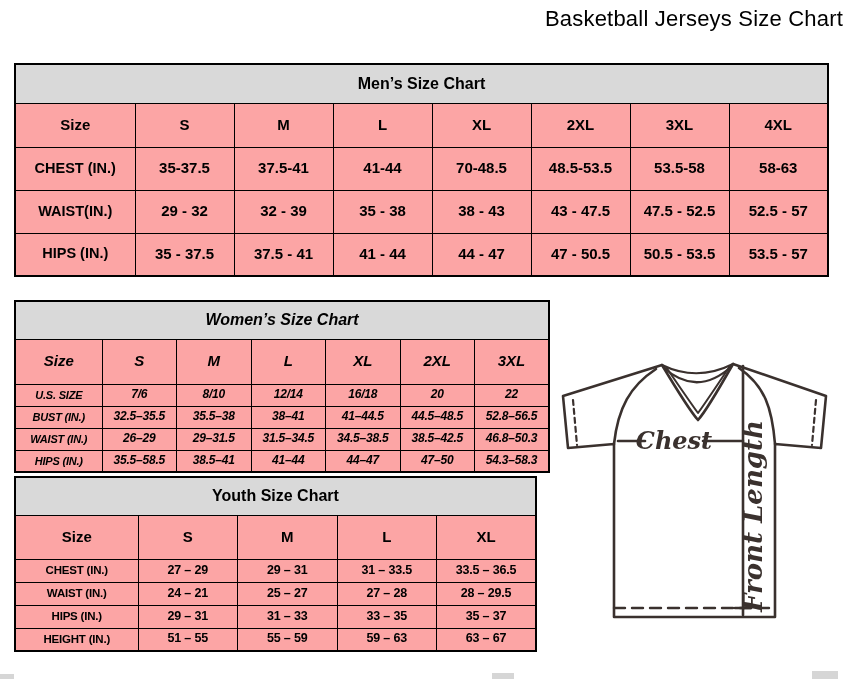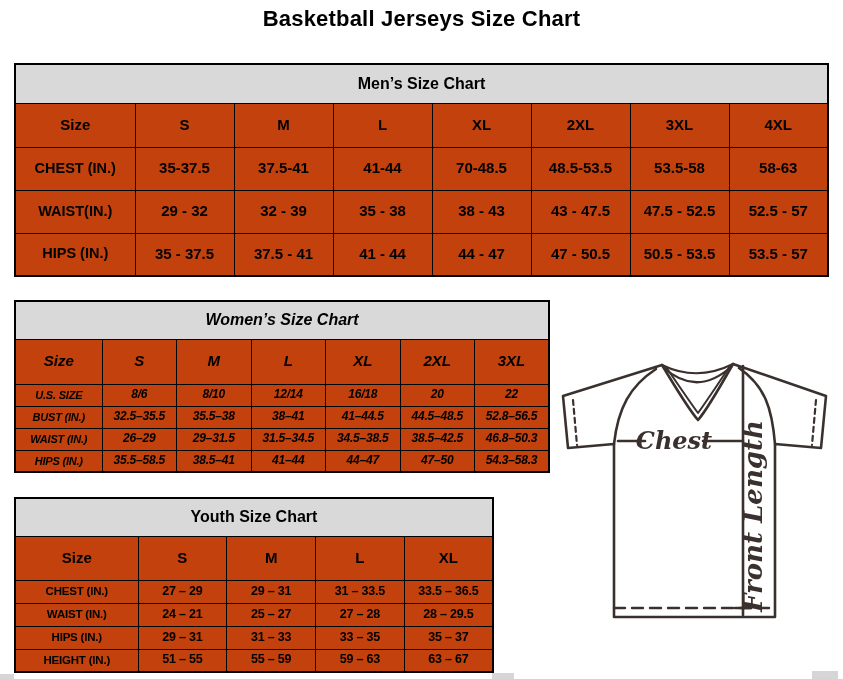--- a/index.html
+++ b/index.html
@@ -7,29 +7,29 @@
   body {
     width: 843px; height: 679px;
     position: relative;
     background: #ffffff;
     color: #000;
     font-family: "Liberation Sans", sans-serif;
     overflow: hidden;
   }
   .page-title {
     position: absolute; top: 6px; left: 0; width: 100%;
-    text-align: center;
-    font-size: 22px; font-weight: bold; letter-spacing: 0.2px;
+    text-align: right;
+    font-size: 22px; font-weight: normal; letter-spacing: 0.2px;
   }
   table.chart {
     position: absolute;
     border-collapse: collapse;
     table-layout: fixed;
     border: 2.5px solid #000;
-    background: #c2410c;
+    background: #fca5a5;
   }
   table.chart td {
     border: 1.5px solid #000;
     text-align: center;
     vertical-align: middle;
     font-weight: bold;
     padding: 0;
     line-height: 1.1;
     overflow: hidden;
     white-space: nowrap;
@@ -43,21 +43,21 @@
   #men .data-row td:first-child { font-size: 14.5px; }
   #men col.label-col   { width: 120px; }
 
   #women { left: 14px; top: 300px; width: 536px; font-style: italic; }
   #women .band-cell    { height: 38px; }
   #women .size-row td  { height: 45px; font-size: 15px; }
   #women .data-row td  { height: 22px; font-size: 12px; letter-spacing: -0.2px; }
   #women .data-row td:first-child { font-size: 11px; }
   #women col.label-col { width: 87px; }
 
-  #youth { left: 14px; top: 497px; width: 480px; }
+  #youth { left: 14px; top: 476px; width: 523px; }
   #youth .band-cell    { height: 38px; }
   #youth .size-row td  { height: 44px; font-size: 15px; }
   #youth .data-row td  { height: 23px; font-size: 12.5px; letter-spacing: -0.2px; }
   #youth .data-row td:first-child { font-size: 11.5px; }
   #youth col.label-col { width: 123px; }
 
   #jersey-diagram { position: absolute; left: 552px; top: 358px; }
   .diagram-text {
     font-family: "DejaVu Serif", serif;
     font-style: italic;
@@ -139,21 +139,21 @@
     <td>Size</td>
     <td>S</td>
     <td>M</td>
     <td>L</td>
     <td>XL</td>
     <td>2XL</td>
     <td>3XL</td>
   </tr>
   <tr class="data-row">
     <td>U.S. SIZE</td>
-    <td>8/6</td>
+    <td>7/6</td>
     <td>8/10</td>
     <td>12/14</td>
     <td>16/18</td>
     <td>20</td>
     <td>22</td>
   </tr>
   <tr class="data-row">
     <td>BUST (IN.)</td>
     <td>32.5–35.5</td>
     <td>35.5–38</td>

